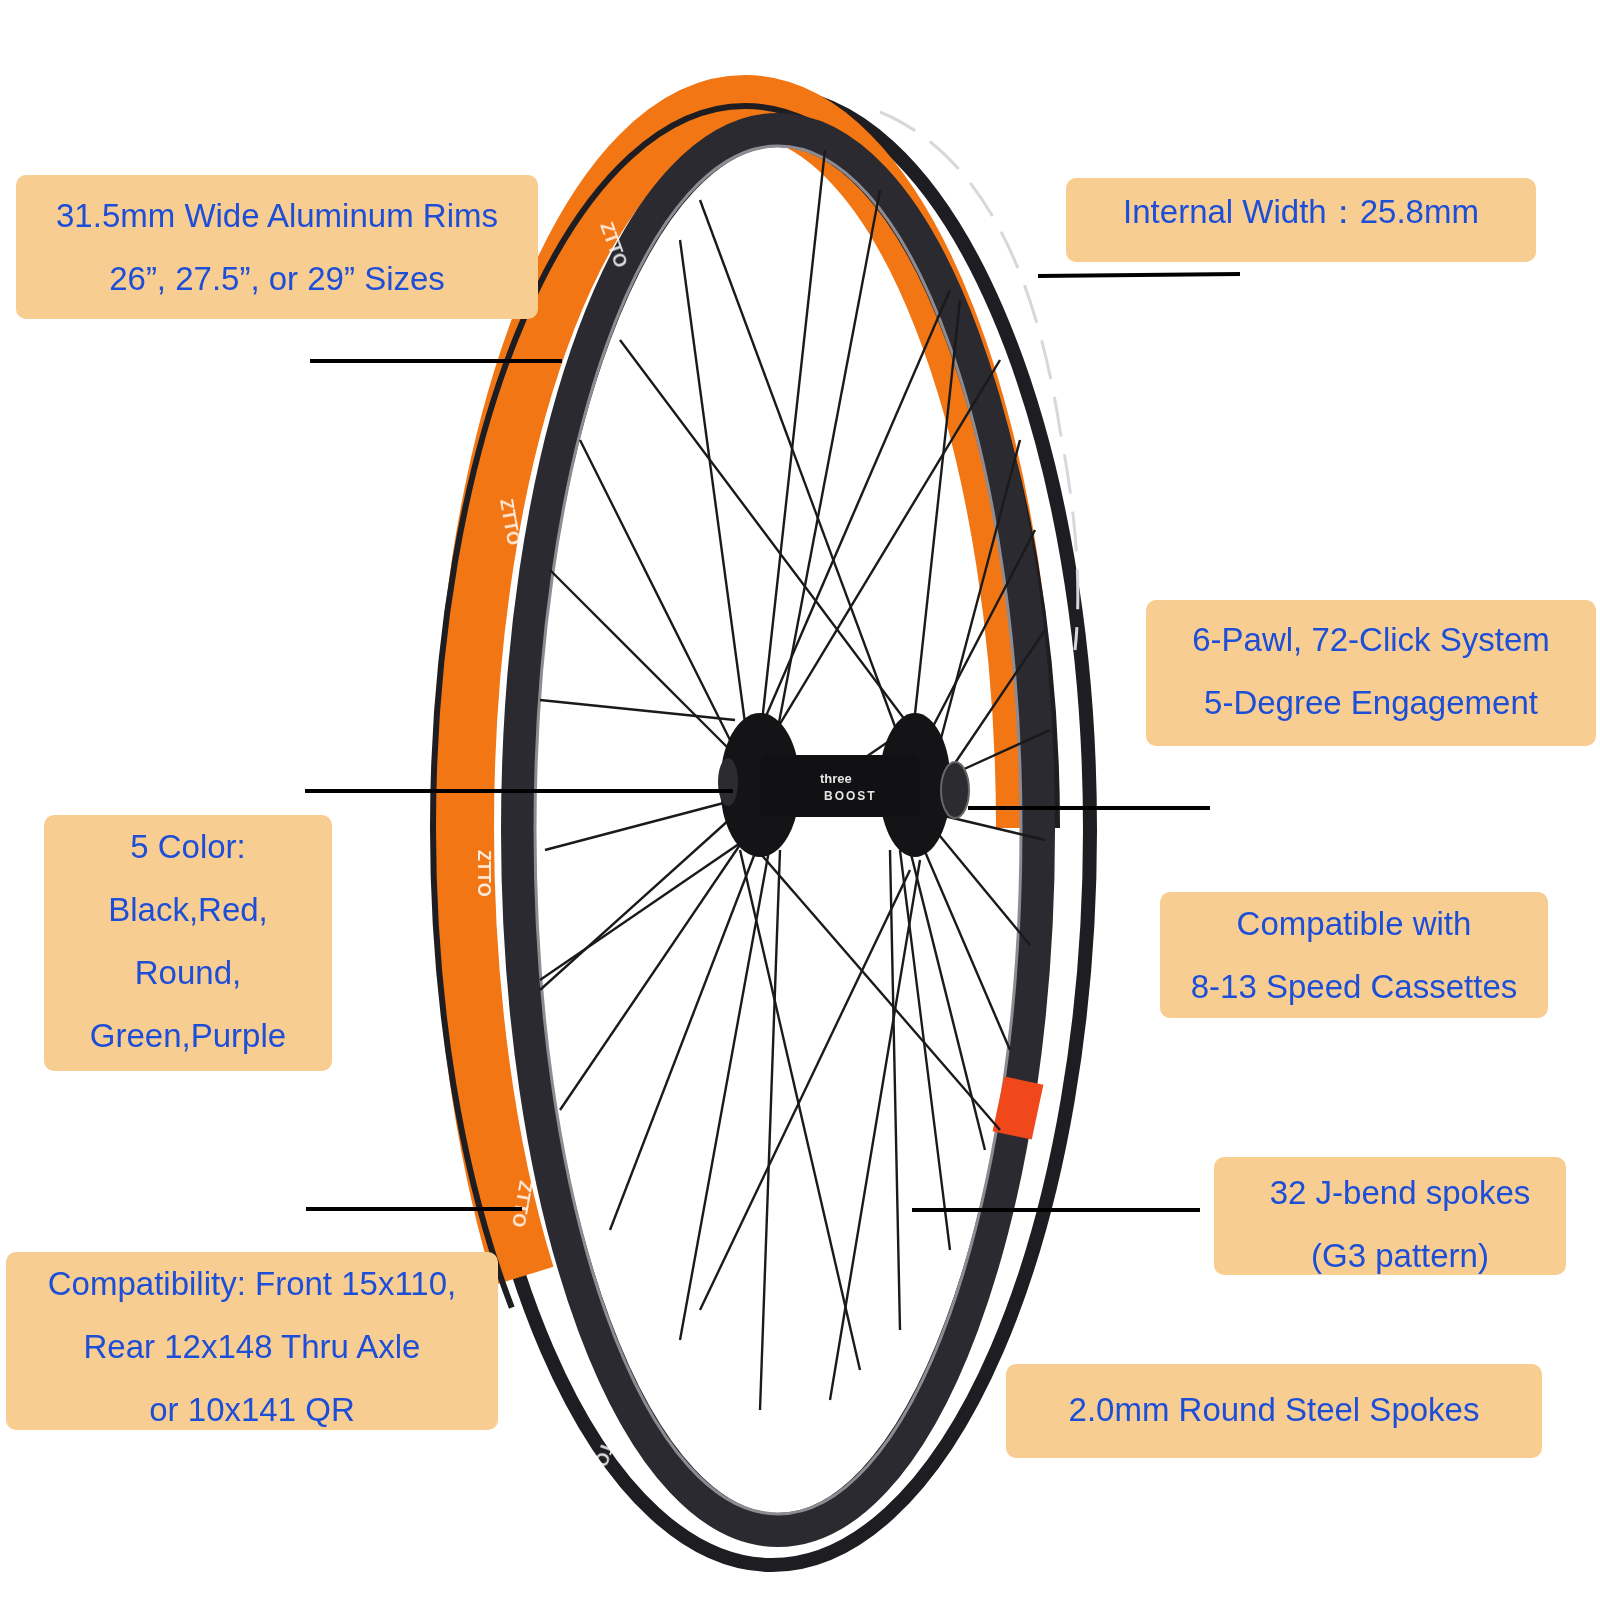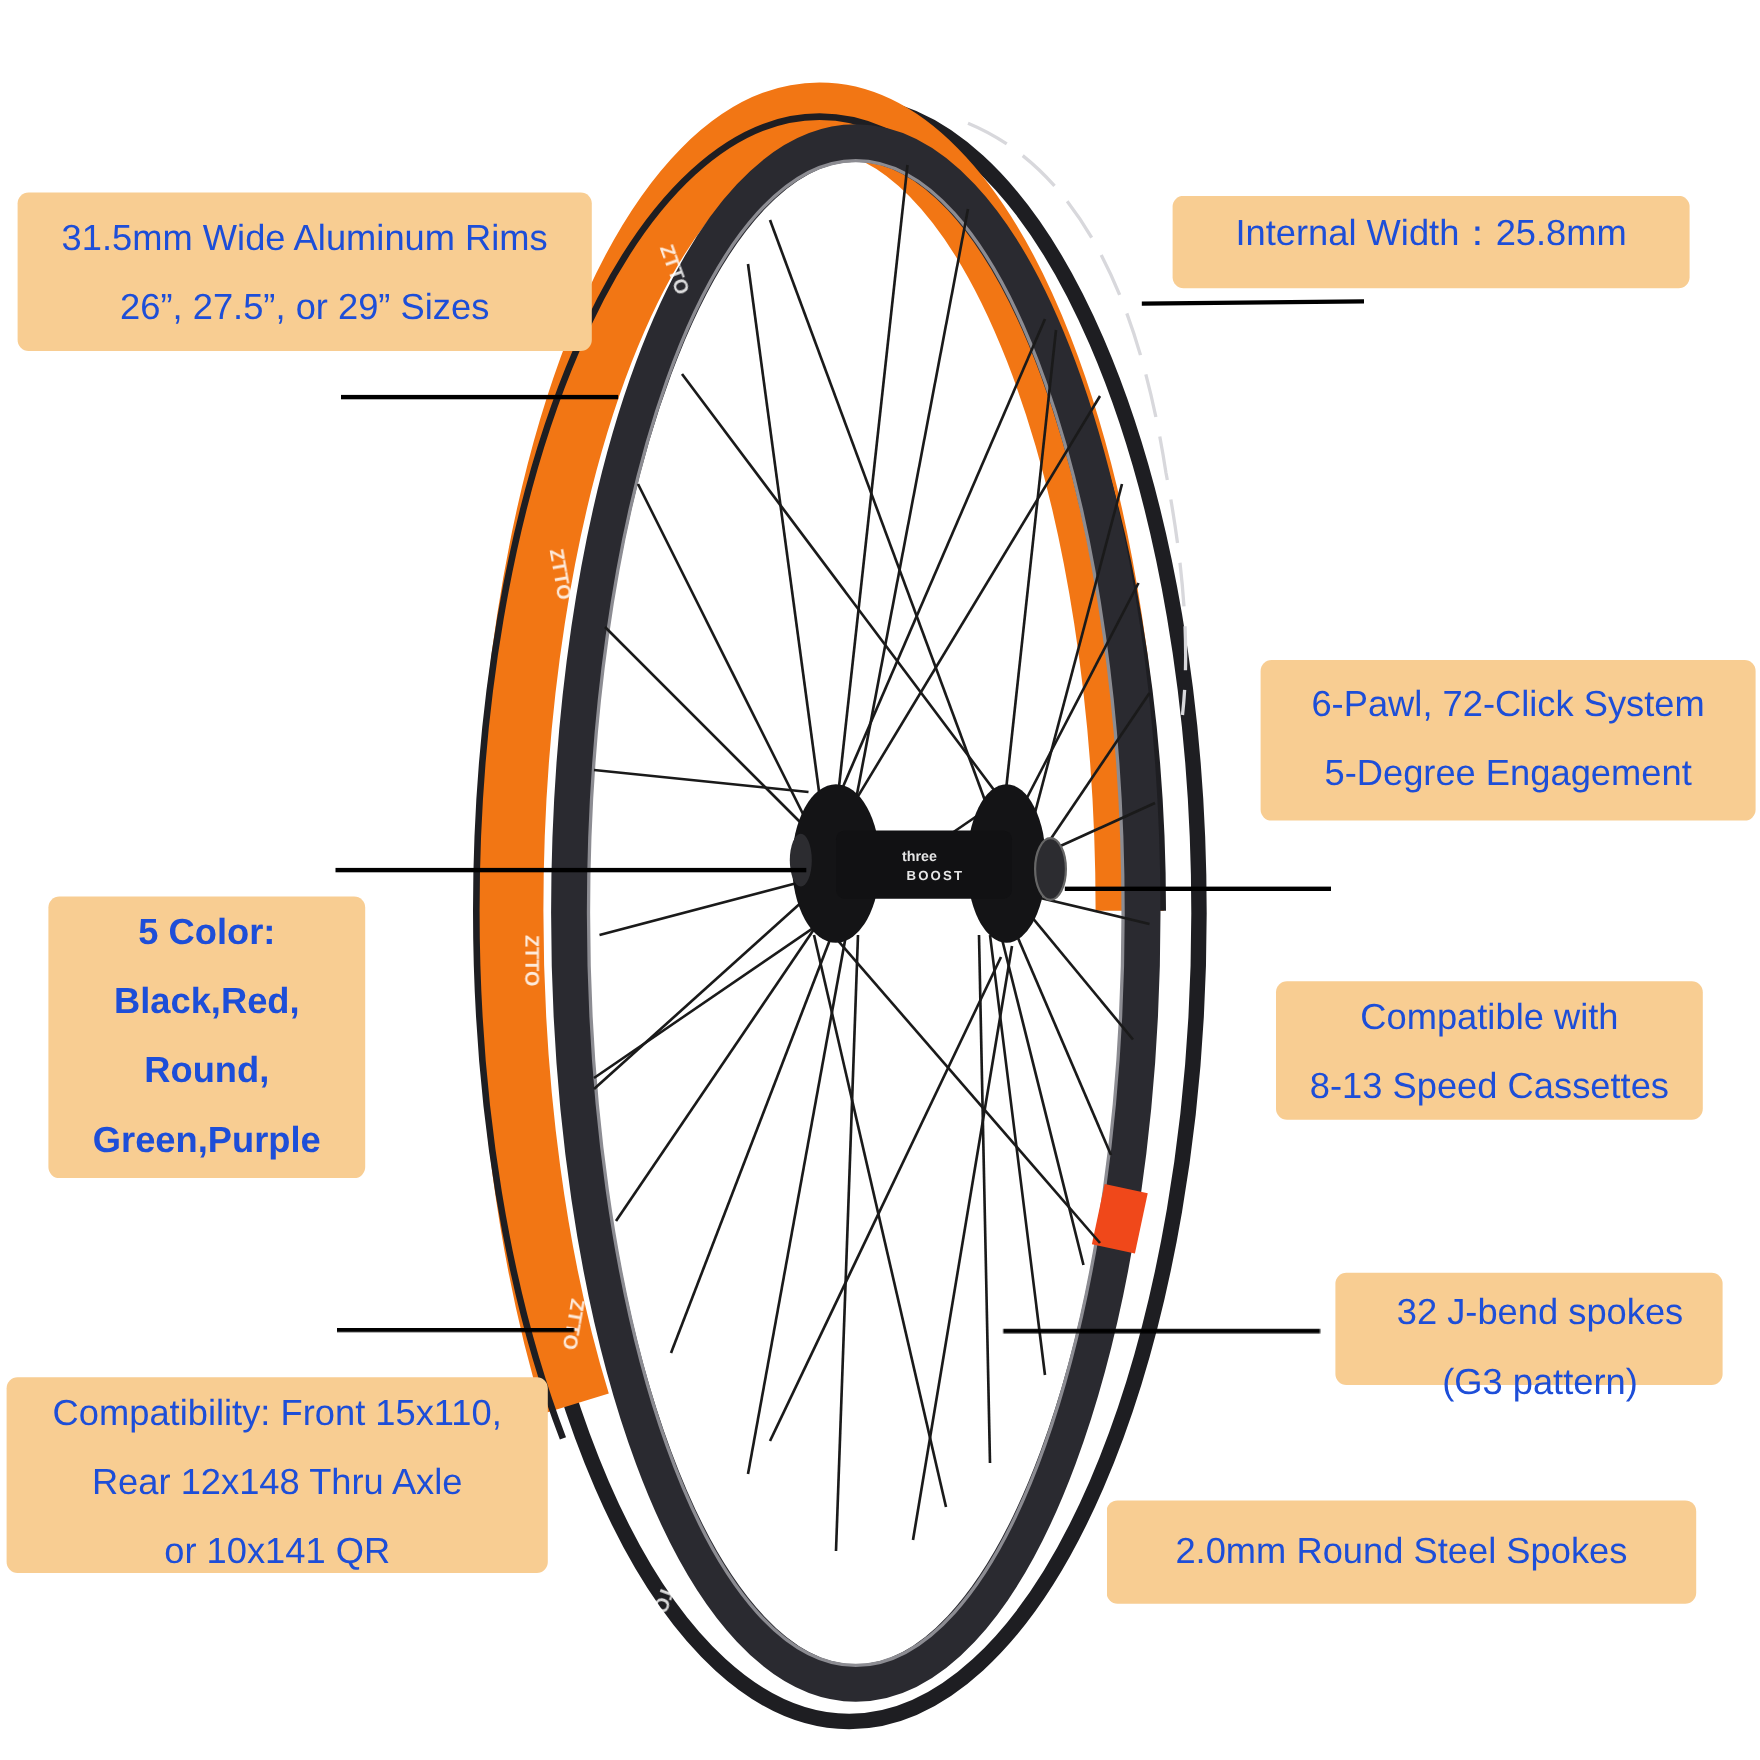--- a/index.html
+++ b/index.html
@@ -97,38 +97,38 @@
 
 <div class="callout" style="left:1066px; top:178px; width:470px; height:84px; padding-top:2px;">
   <span class="line">Internal Width：25.8mm</span>
 </div>
 
 <div class="callout" style="left:1146px; top:600px; width:450px; height:146px; padding-top:8px;">
   <span class="line">6-Pawl, 72-Click System</span>
   <span class="line">5-Degree Engagement</span>
 </div>
 
-<div class="callout" style="left:44px; top:815px; width:288px; height:256px; padding-top:0px;font-weight:bold;">
+<div class="callout" style="left:44px; top:815px; width:288px; height:256px; padding-top:0px;">
   <span class="line">5 Color:</span>
   <span class="line">Black,Red,</span>
   <span class="line">Round,</span>
   <span class="line">Green,Purple</span>
 </div>
 
 <div class="callout" style="left:1160px; top:856px; width:388px; height:126px; padding-top:0px;margin-top:36px;">
   <span class="line">Compatible with</span>
   <span class="line">8-13 Speed Cassettes</span>
 </div>
 
 <div class="callout" style="left:6px; top:1252px; width:492px; height:178px; padding-top:0px;">
   <span class="line">Compatibility: Front 15x110,</span>
   <span class="line">Rear 12x148 Thru Axle</span>
   <span class="line">or 10x141 QR</span>
 </div>
 
-<div class="callout" style="left:1214px; top:1157px; width:352px; height:102px; padding-top:4px; padding-left:20px;">
+<div class="callout" style="left:1214px; top:1157px; width:352px; height:118px; padding-top:4px; padding-left:20px;">
   <span class="line">32 J-bend spokes</span>
   <span class="line">(G3 pattern)</span>
 </div>
 
 <div class="callout" style="left:1006px; top:1364px; width:536px; height:94px; padding-top:14px;">
   <span class="line">2.0mm Round Steel Spokes</span>
 </div>
 
 </body></html>

